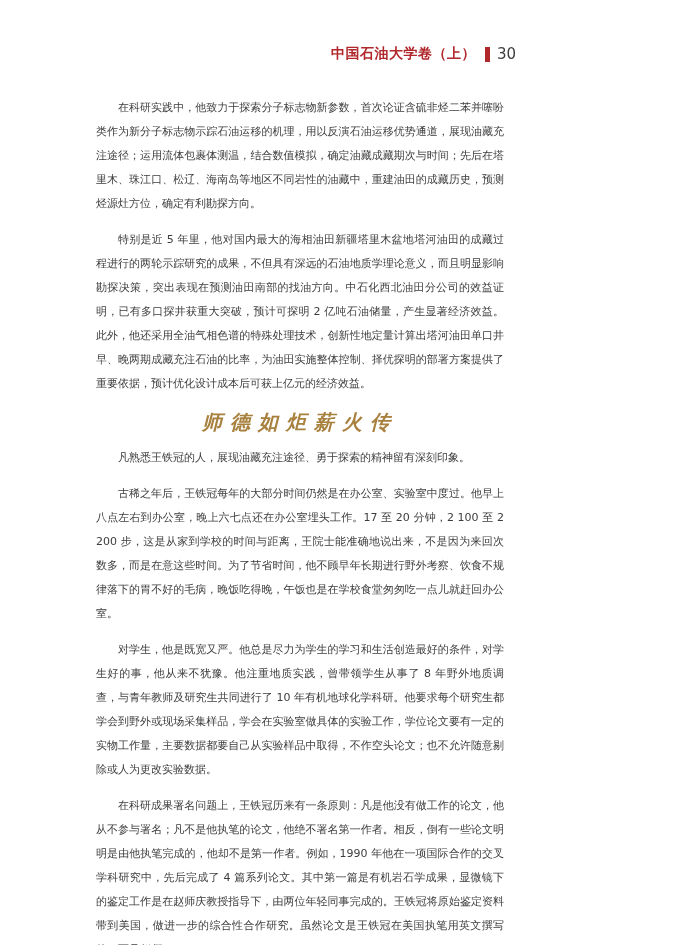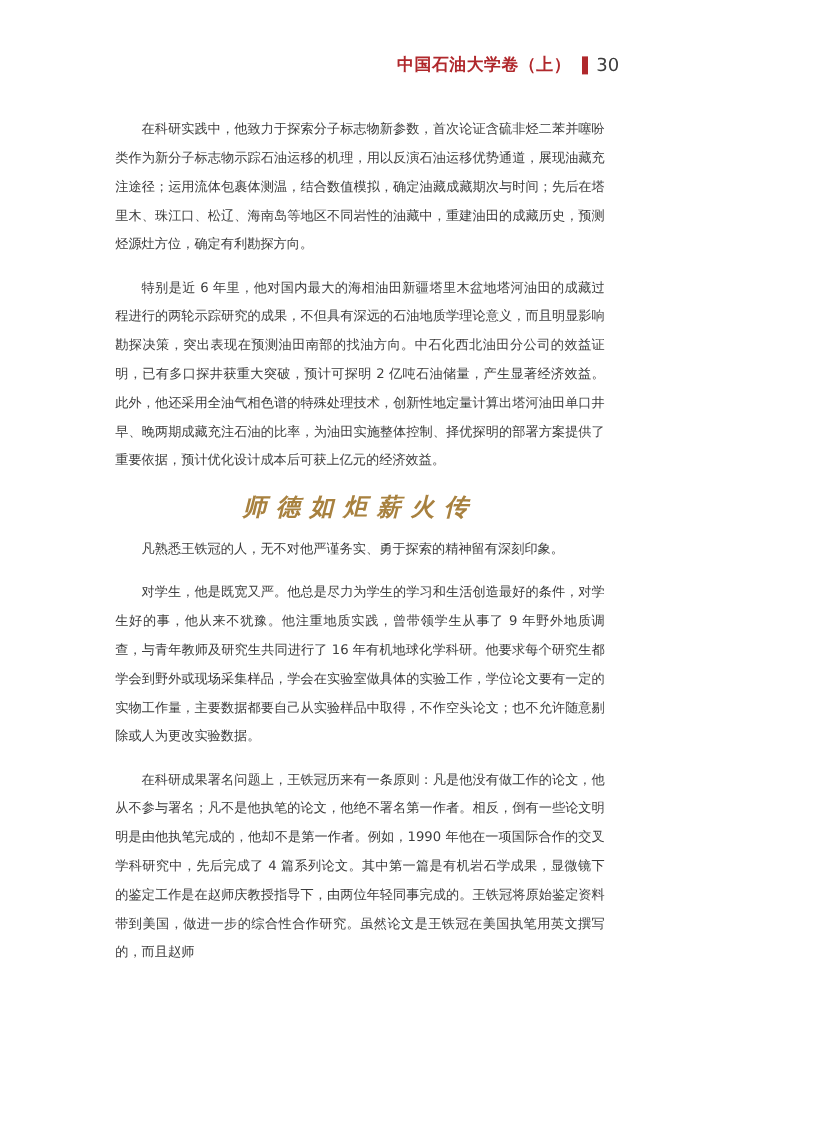--- a/index.html
+++ b/index.html
@@ -71,24 +71,25 @@
 <div class="page">
 
   <div class="running-header">
     <span class="header-title">中国石油大学卷（上）</span>
     <span class="header-bar"></span>
     <span class="header-page-num">30</span>
   </div>
 
   <p class="para">在科研实践中，他致力于探索分子标志物新参数，首次论证含硫非烃二苯并噻吩类作为新分子标志物示踪石油运移的机理，用以反演石油运移优势通道，展现油藏充注途径；运用流体包裹体测温，结合数值模拟，确定油藏成藏期次与时间；先后在塔里木、珠江口、松辽、海南岛等地区不同岩性的油藏中，重建油田的成藏历史，预测烃源灶方位，确定有利勘探方向。</p>
 
-  <p class="para">特别是近 6 年里，他对国内最大的海相油田新疆塔里木盆地塔河油田的成藏过程进行的两轮示踪研究的成果，不但具有深远的石油地质学理论意义，而且明显影响勘探决策，突出表现在预测油田南部的找油方向。中石化西北油田分公司的效益证明，已有多口探井获重大突破，预计可探明 2 亿吨石油储量，产生显著经济效益。此外，他还采用全油气相色谱的特殊处理技术，创新性地定量计算出塔河油田单口井早、晚两期成藏充注石油的比率，为油田实施整体控制、择优探明的部署方案提供了重要依据，预计优化设计成本后可获上亿元的经济效益。</p>
+  <p class="para">特别是近 5 年里，他对国内最大的海相油田新疆塔里木盆地塔河油田的成藏过程进行的两轮示踪研究的成果，不但具有深远的石油地质学理论意义，而且明显影响勘探决策，突出表现在预测油田南部的找油方向。中石化西北油田分公司的效益证明，已有多口探井获重大突破，预计可探明 2 亿吨石油储量，产生显著经济效益。此外，他还采用全油气相色谱的特殊处理技术，创新性地定量计算出塔河油田单口井早、晚两期成藏充注石油的比率，为油田实施整体控制、择优探明的部署方案提供了重要依据，预计优化设计成本后可获上亿元的经济效益。</p>
 
   <h2 class="section-heading">师德如炬薪火传</h2>
 
-  <p class="para">凡熟悉王铁冠的人，无不对他严谨务实、勇于探索的精神留有深刻印象。</p>
+  <p class="para">凡熟悉王铁冠的人，展现油藏充注途径、勇于探索的精神留有深刻印象。</p>
 
+  <p class="para">古稀之年后，王铁冠每年的大部分时间仍然是在办公室、实验室中度过。他早上八点左右到办公室，晚上六七点还在办公室埋头工作。17 至 20 分钟，2 100 至 2 200 步，这是从家到学校的时间与距离，王院士能准确地说出来，不是因为来回次数多，而是在意这些时间。为了节省时间，他不顾早年长期进行野外考察、饮食不规律落下的胃不好的毛病，晚饭吃得晚，午饭也是在学校食堂匆匆吃一点儿就赶回办公室。</p>
 
-  <p class="para">对学生，他是既宽又严。他总是尽力为学生的学习和生活创造最好的条件，对学生好的事，他从来不犹豫。他注重地质实践，曾带领学生从事了 9 年野外地质调查，与青年教师及研究生共同进行了 16 年有机地球化学科研。他要求每个研究生都学会到野外或现场采集样品，学会在实验室做具体的实验工作，学位论文要有一定的实物工作量，主要数据都要自己从实验样品中取得，不作空头论文；也不允许随意剔除或人为更改实验数据。</p>
+  <p class="para">对学生，他是既宽又严。他总是尽力为学生的学习和生活创造最好的条件，对学生好的事，他从来不犹豫。他注重地质实践，曾带领学生从事了 8 年野外地质调查，与青年教师及研究生共同进行了 10 年有机地球化学科研。他要求每个研究生都学会到野外或现场采集样品，学会在实验室做具体的实验工作，学位论文要有一定的实物工作量，主要数据都要自己从实验样品中取得，不作空头论文；也不允许随意剔除或人为更改实验数据。</p>
 
   <p class="para">在科研成果署名问题上，王铁冠历来有一条原则：凡是他没有做工作的论文，他从不参与署名；凡不是他执笔的论文，他绝不署名第一作者。相反，倒有一些论文明明是由他执笔完成的，他却不是第一作者。例如，1990 年他在一项国际合作的交叉学科研究中，先后完成了 4 篇系列论文。其中第一篇是有机岩石学成果，显微镜下的鉴定工作是在赵师庆教授指导下，由两位年轻同事完成的。王铁冠将原始鉴定资料带到美国，做进一步的综合性合作研究。虽然论文是王铁冠在美国执笔用英文撰写的，而且赵师</p>
 
 </div>
 
 </body></html>

